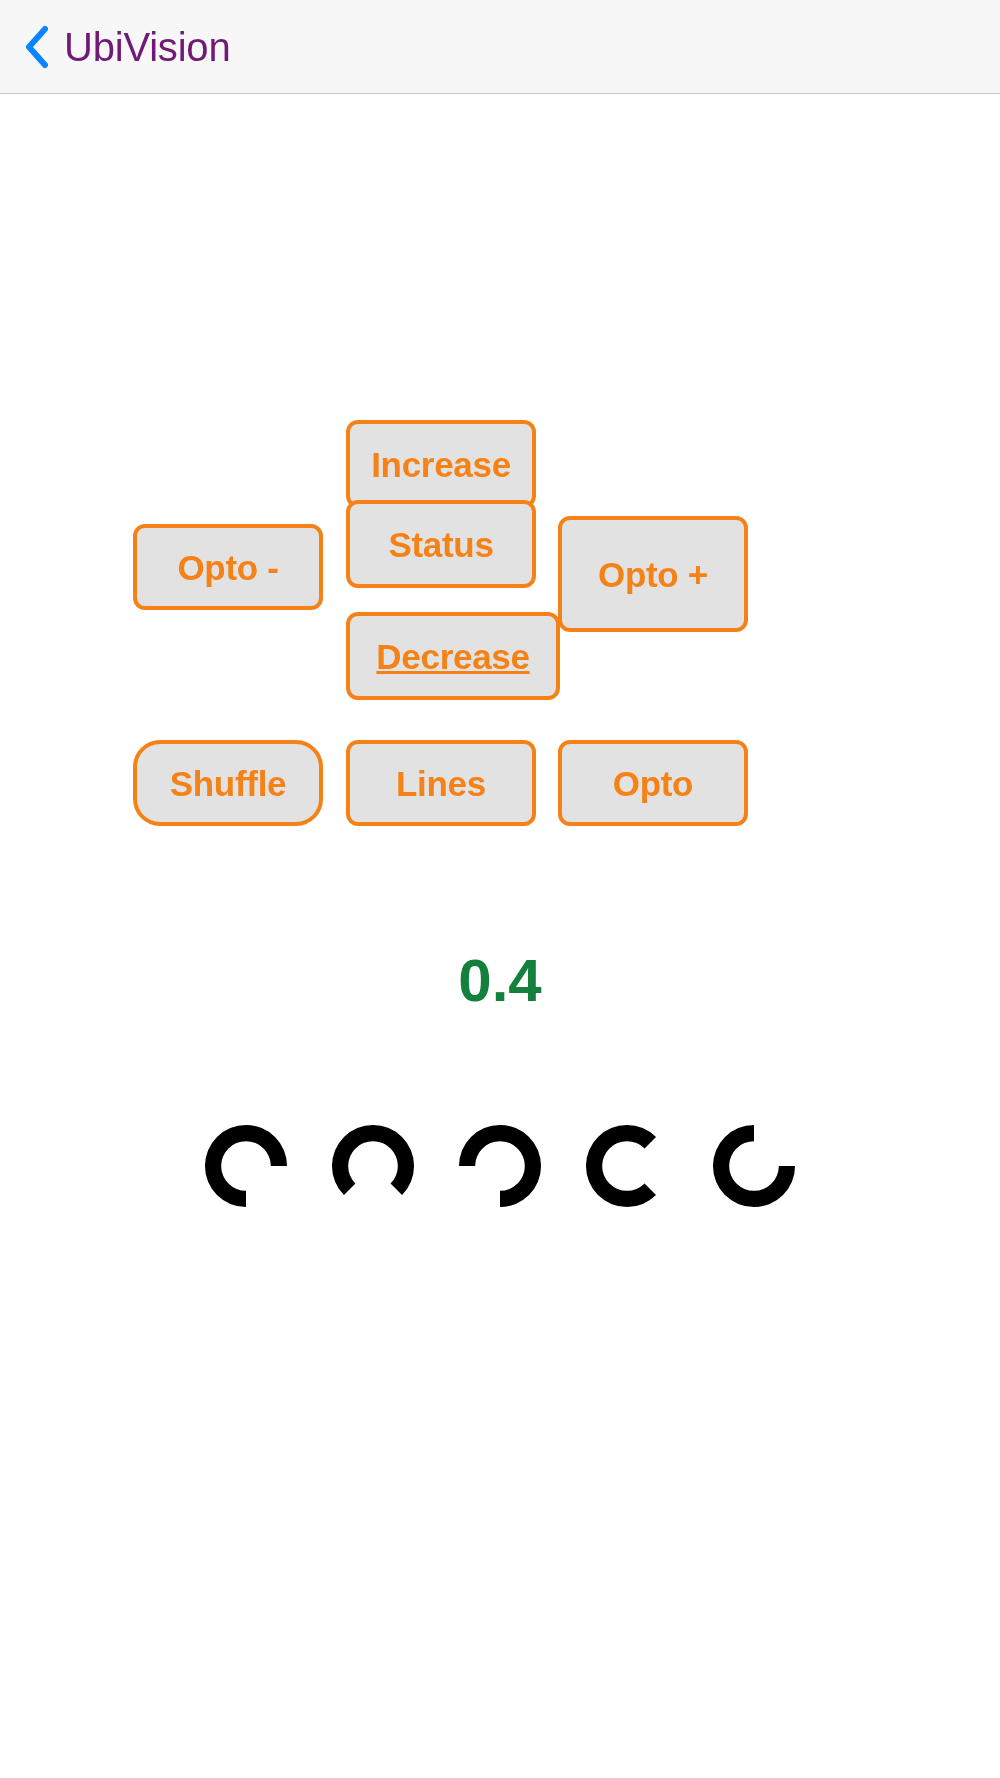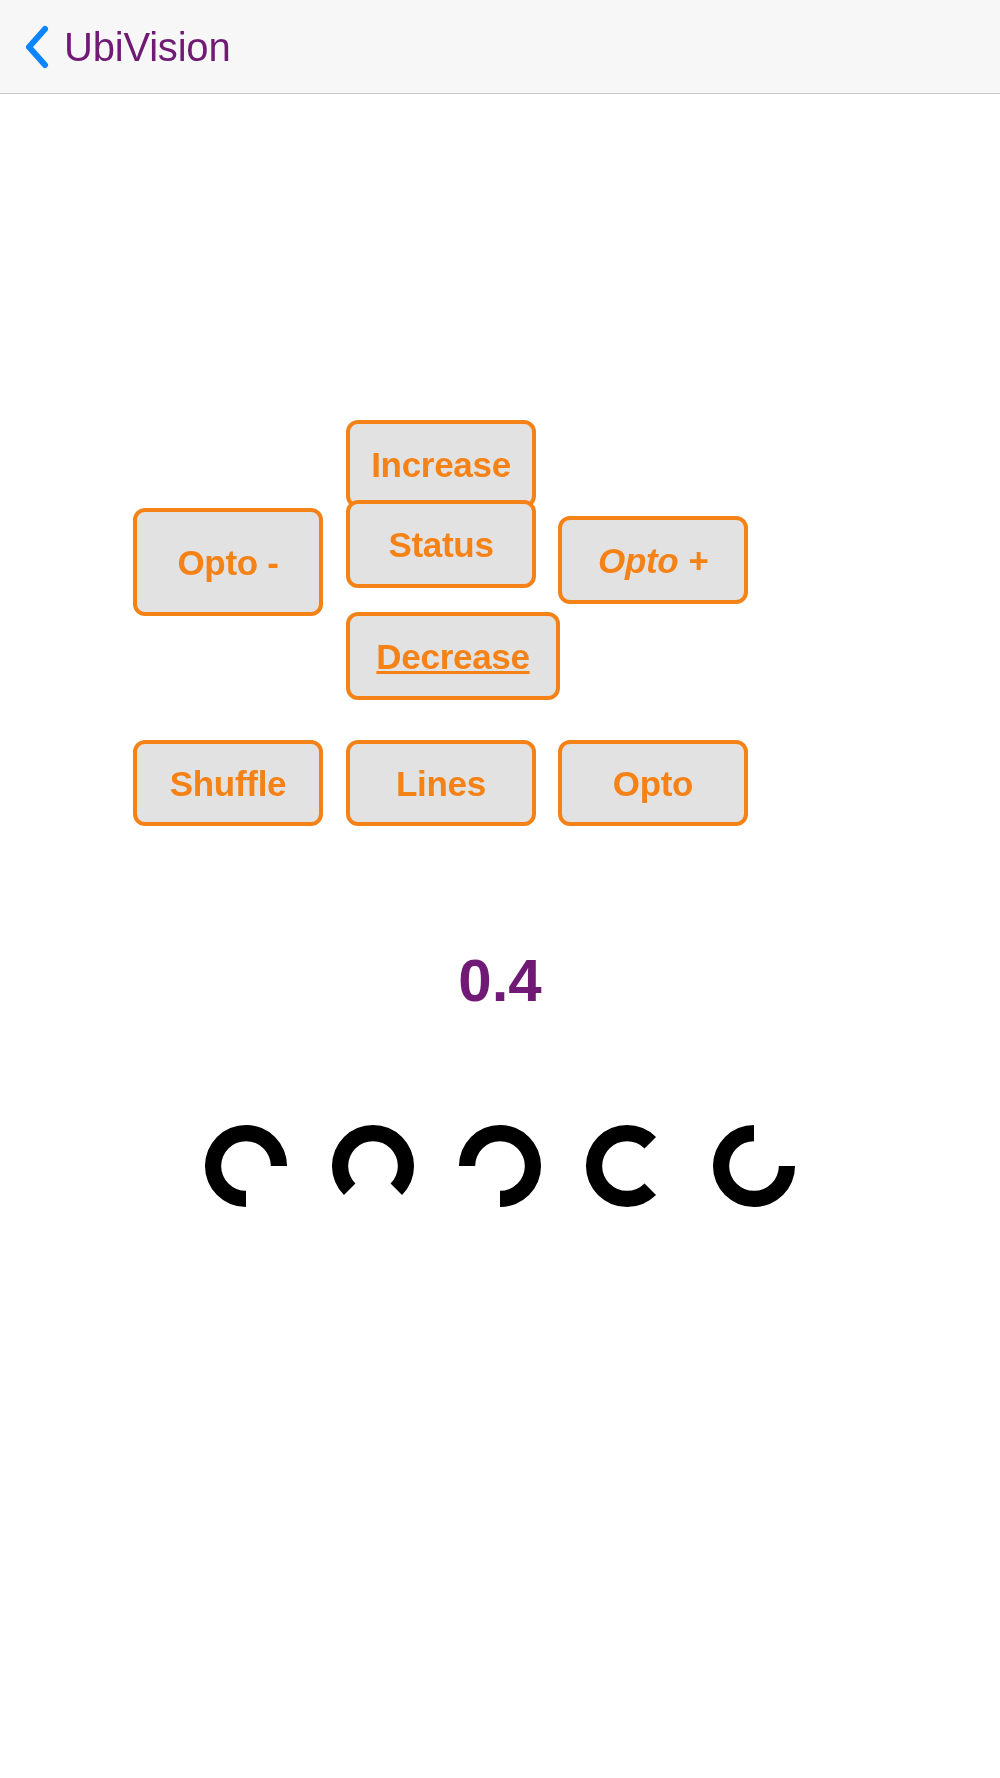--- a/index.html
+++ b/index.html
@@ -81,38 +81,38 @@
     display: flex;
     align-items: center;
     justify-content: center;
     cursor: pointer;
     padding: 7px;
     line-height: 1;
   }
 
   
   .btn-increase { left: 346px; top: 0px;   width: 190px; height: 88px; }
-  .btn-optominus{ left: 133px; top: 88px;  width: 190px; height: 108px; }
+  .btn-optominus{ left: 133px; top: 104px;  width: 190px; height: 86px; }
   .btn-status   { left: 346px; top: 80px;  width: 190px; height: 88px; }
-  .btn-optoplus { left: 558px; top: 96px;  width: 190px; height: 88px; font-style: italic; }
+  .btn-optoplus { left: 558px; top: 96px;  width: 190px; height: 116px; }
   .btn-decrease { left: 346px; top: 192px; width: 214px; height: 88px; text-decoration: underline; }
 
   
-  .btn-shuffle  { left: 133px; top: 320px; width: 190px; height: 86px; }
+  .btn-shuffle  { left: 133px; top: 320px; width: 190px; height: 86px; border-radius: 27px; }
   .btn-lines    { left: 346px; top: 320px; width: 190px; height: 86px; }
   .btn-fade     { left: 558px; top: 320px; width: 190px; height: 86px; }
 
   
   .value-readout {
     position: absolute;
     left: 0;
     top: 531px;
     width: 1000px;
     text-align: center;
-    color: #701a75;
+    color: #15803d;
     font-size: 60px;
     font-weight: bold;
     letter-spacing: 0px;
     line-height: 1;
   }
 
   
   .optotype-row {
     position: absolute;
     left: 0;

